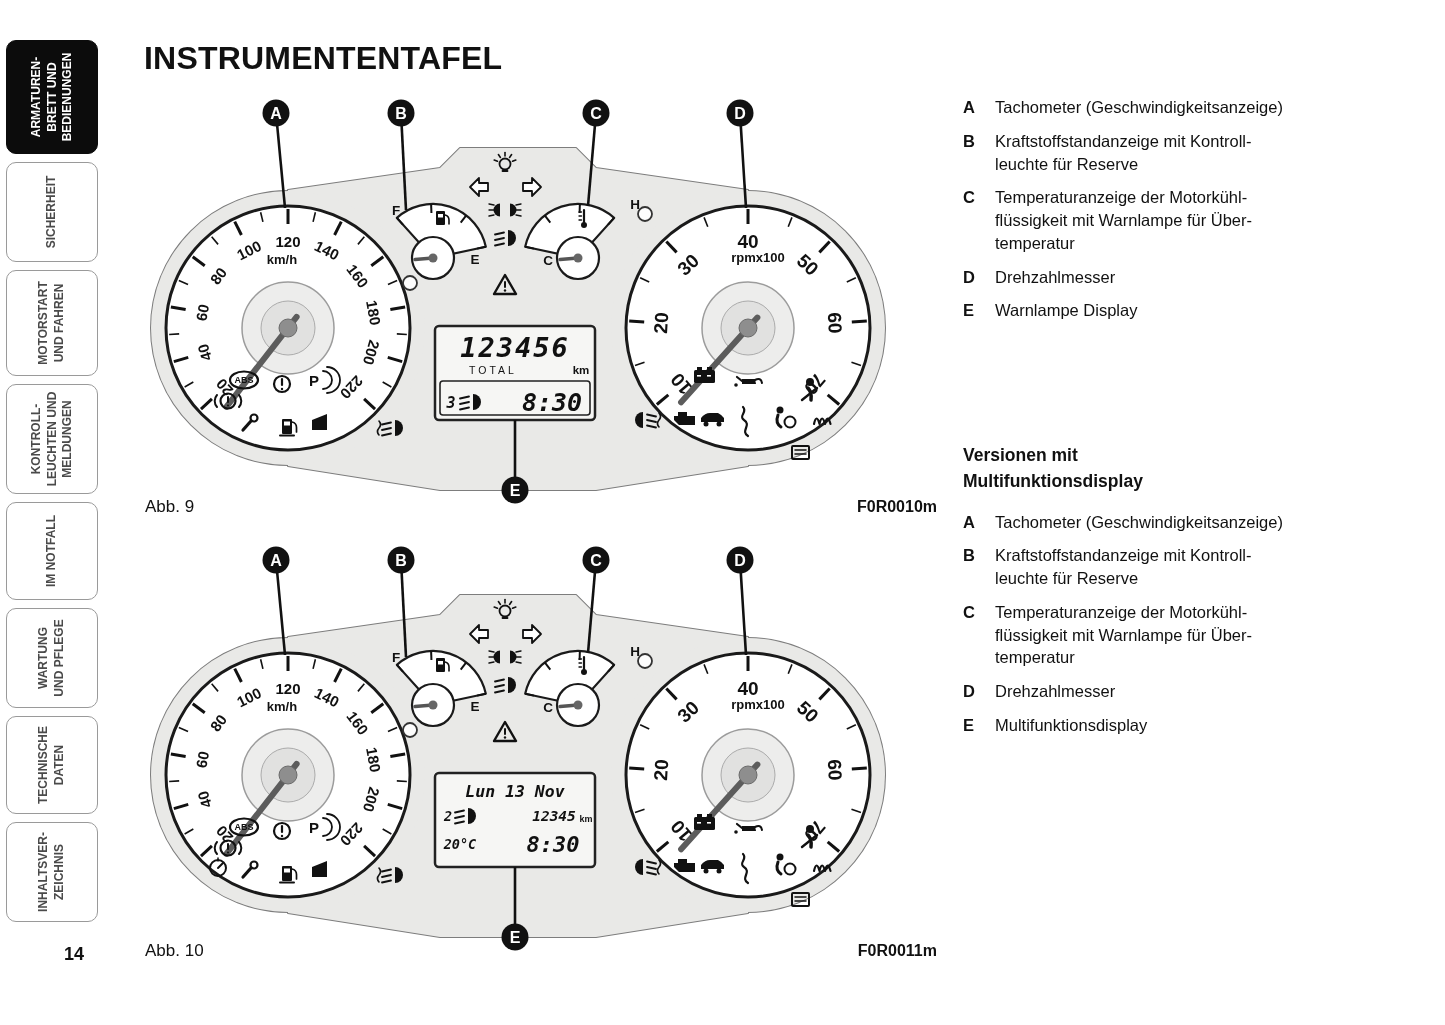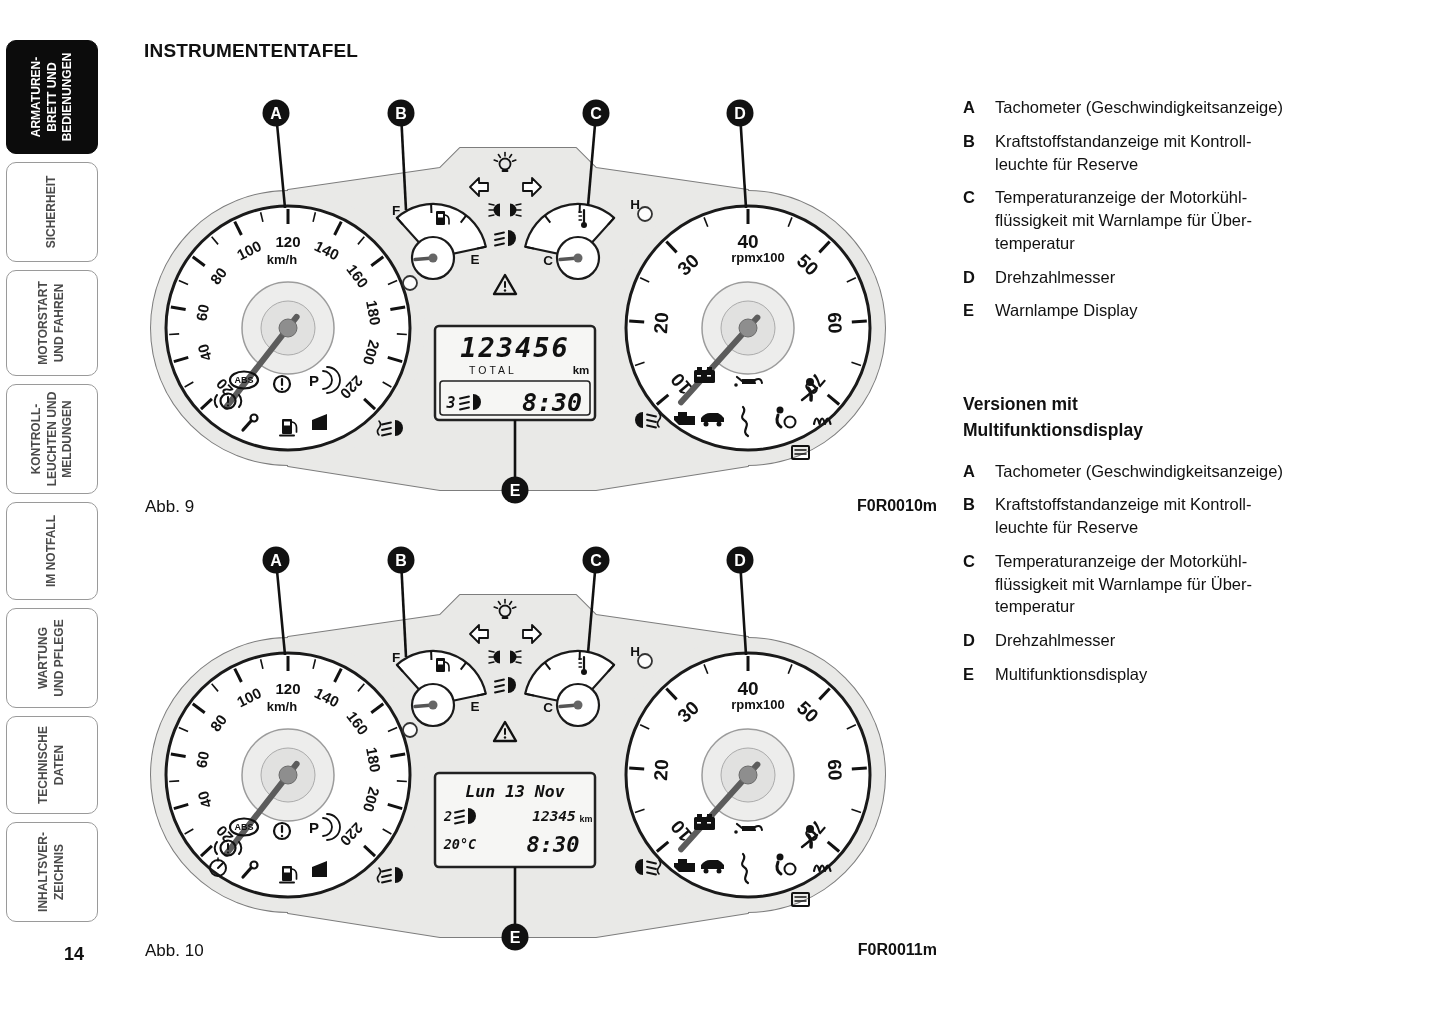--- a/index.html
+++ b/index.html
@@ -1,47 +1,47 @@
 <!DOCTYPE html>
 <html><head>
 <meta charset="utf-8">
 <style>
   *{margin:0;padding:0;box-sizing:border-box;}
   html,body{width:1445px;height:1025px;}
   body{position:relative;background:#fff;font-family:"Liberation Sans",sans-serif;color:#111;overflow:hidden;}
-  .title{position:absolute;left:144px;top:40px;font-size:19px;font-weight:bold;letter-spacing:.2px;}
+  .title{position:absolute;left:144px;top:40px;font-size:32px;font-weight:bold;letter-spacing:.2px;}
   .sidebar{position:absolute;left:0;top:0;width:106px;height:100%;}
   .tab{position:absolute;left:6px;width:92px;background:#fff;border:1.5px solid #9a9a9a;border-radius:10px;}
   .tab.active{background:#0c0c0c;border-color:#0c0c0c;}
   .tab-label{position:absolute;top:50%;left:50%;transform:translate(-50%,-50%) rotate(-90deg);
     font-weight:bold;font-size:12px;line-height:1.3;color:#4a4a4a;text-align:center;white-space:pre-line;}
   .tab.active .tab-label{color:#fff;}
   .t1{top:40px;height:114px}.t1 .tab-label{width:106px}
   .t2{top:162px;height:100px}.t2 .tab-label{width:92px}
   .t3{top:270px;height:106px}.t3 .tab-label{width:98px}
   .t4{top:384px;height:110px}.t4 .tab-label{width:102px}
   .t5{top:502px;height:98px}.t5 .tab-label{width:90px}
   .t6{top:608px;height:100px}.t6 .tab-label{width:92px}
   .t7{top:716px;height:98px}.t7 .tab-label{width:90px}
   .t8{top:822px;height:100px}.t8 .tab-label{width:92px}
   .page-number{position:absolute;left:64px;top:944px;font-size:18px;font-weight:bold;}
   .cluster{position:absolute;width:790px;height:420px;}
   .c0{left:148px;top:98px;}
   .c1{left:148px;top:545px;}
-  .caption-row{position:absolute;left:145px;width:792px;display:flex;justify-content:space-between;align-items:flex-start;}
+  .caption-row{position:absolute;left:145px;width:792px;display:flex;justify-content:space-between;align-items:center;}
   .r0{top:497px;}
   .r1{top:941px;gap:20px;}
   .caption{font-size:17px;}
   .figcode{font-size:16px;font-weight:bold;}
   .legend{position:absolute;left:963px;top:96px;width:420px;}
   .legend-heading{font-size:17.5px;font-weight:bold;line-height:1.5;margin-bottom:16px;white-space:pre-line;}
   .legend-item{display:flex;margin-bottom:11px;font-size:16.5px;line-height:1.38;}
   .legend-letter{width:32px;flex:none;font-weight:bold;}
   .legend-text{white-space:pre-line;}
-  .sec2{margin-top:69px;}
+  .sec2{margin-top:120px;}
 </style>
 </head>
 <body>
 
 <div class="page">
 
   <aside class="sidebar">
     <div class="tab t1 active">
         <span class="tab-label">ARMATUREN-
 BRETT UND

